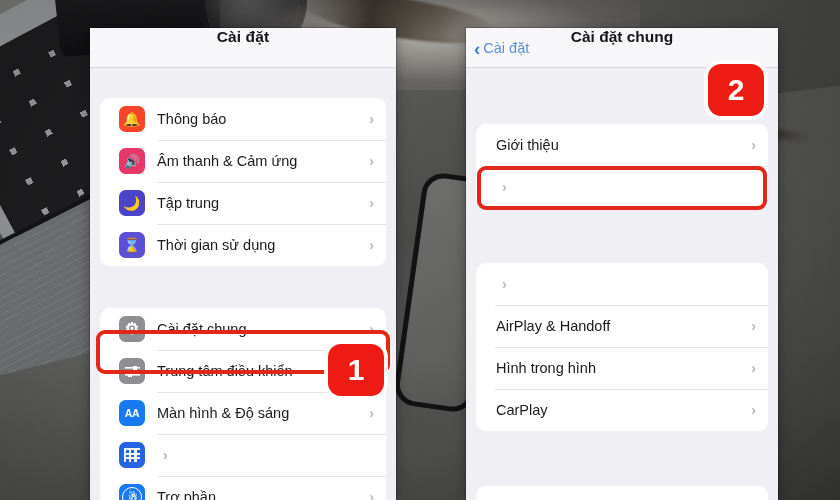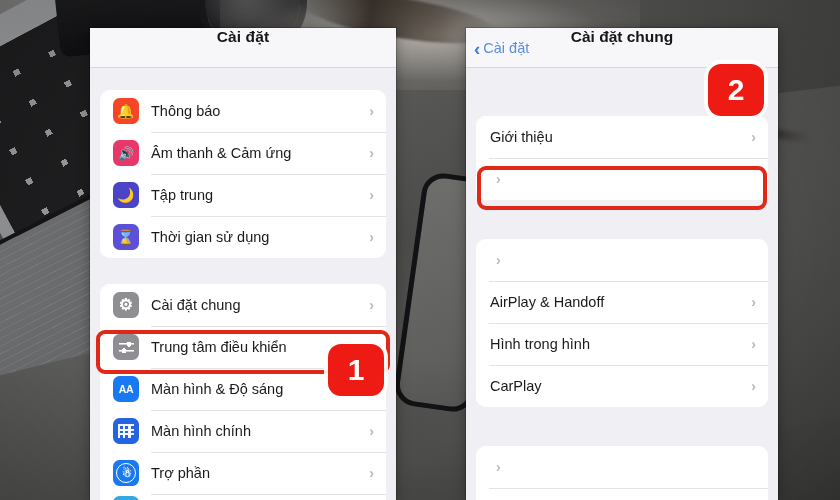--- a/index.html
+++ b/index.html
@@ -131,23 +131,24 @@
 
   
   .sheet { background: #efeff4; height: calc(100% - 40px); position: relative; }
 
   .gap-sm { height: 13px; }
   .gap-md { height: 22px; }
   .gap-lg { height: 26px; }
 
   .group {
     background: #fff;
-    margin: 0 10px;
+    margin: 8px 10px;
     border-radius: 10px;
     overflow: hidden;
+    padding-left: 6px;
   }
 
   .row {
     display: flex; align-items: center;
     height: 42px;
     padding: 0 12px 0 13px;
     position: relative;
     background: #fff;
   }
   .row + .row:before {
@@ -312,21 +313,20 @@
       </div>
 
       <div class="row">
         <span class="icn g-aa" style="background:#1879f0"></span>
         <span class="label">Màn hình &amp; Độ sáng</span>
         <span class="chevron">›</span>
       </div>
 
       <div class="row">
         <span class="icn g-grid" style="background:#2563e0"></span>
-        <span class="label">Màn hình chính</span>
         <span class="chevron">›</span>
       </div>
 
       <div class="row">
         <span class="icn g-access" style="background:#1879f0">
             <span class="man">☃</span>
           </span>
         <span class="label">Trợ phần</span>
         <span class="chevron">›</span>
       </div>

